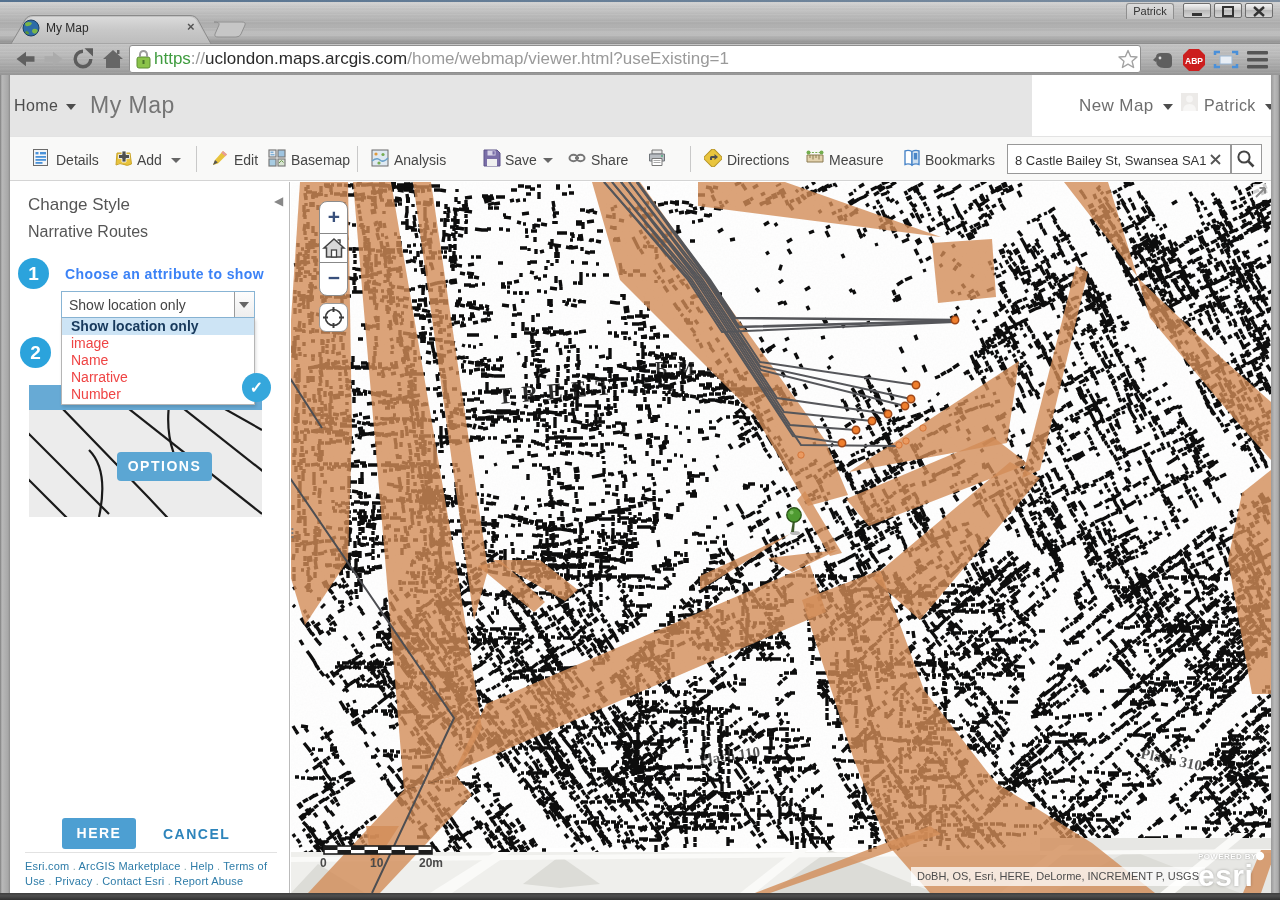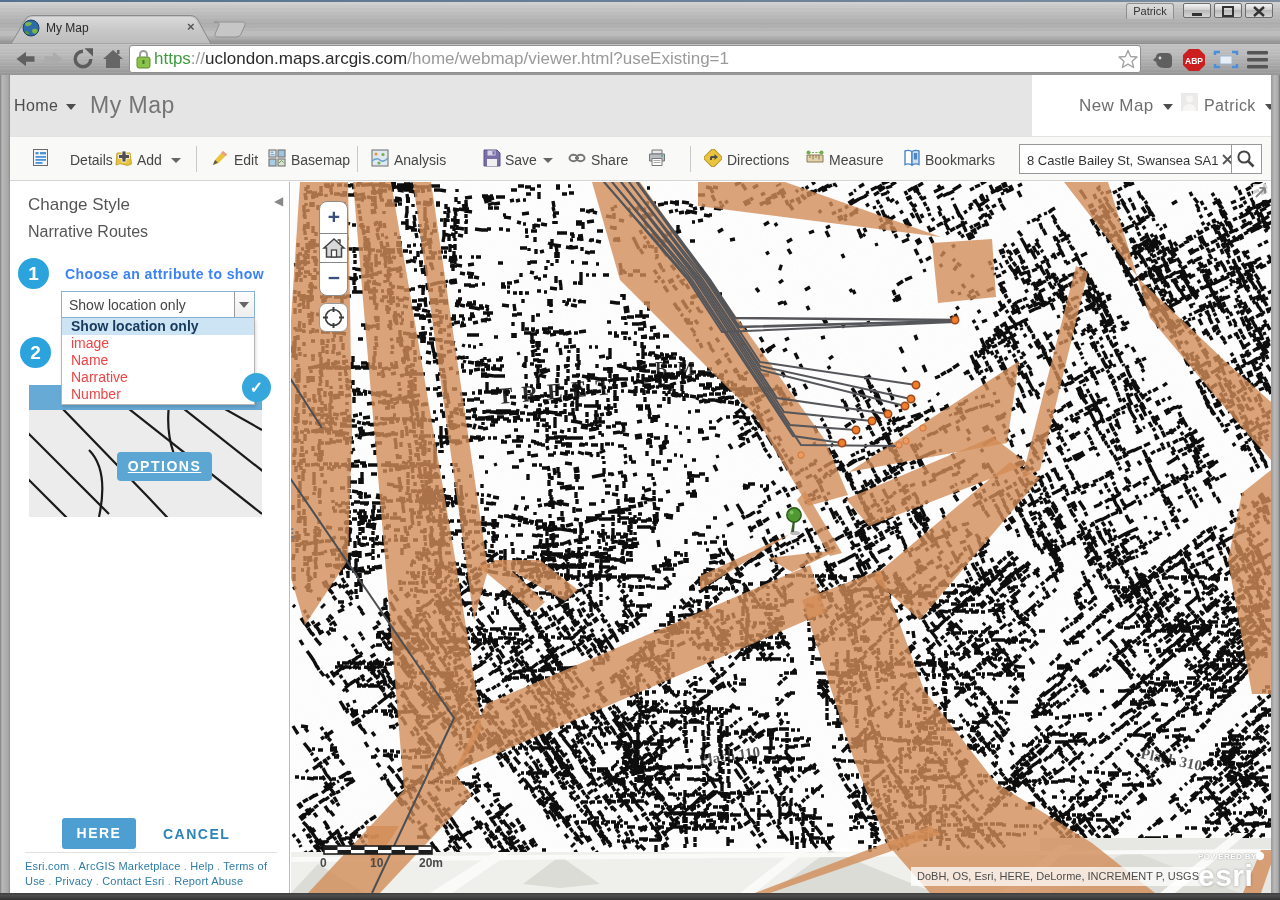--- a/index.html
+++ b/index.html
@@ -44,21 +44,21 @@
 #home { position:absolute; left:4px; top:22px; font-size:16px; color:#4d4d4d; letter-spacing:.4px;}
 #mymap { position:absolute; left:80px; top:17px; font-size:23px; color:#757575; letter-spacing:.5px; }
 #newmap { position:absolute; left:1069px; top:21px; font-size:17px; color:#6e6e6e; letter-spacing:.4px; white-space:nowrap; }
 #avatar { position:absolute; left:1171px; top:18px; width:17px; height:18px; background:#eceae8; }
 #patrick { position:absolute; left:1194px; top:22px; font-size:16px; color:#6e6e6e; letter-spacing:.4px; white-space:nowrap; }
 #toolbar { position:absolute; left:0; top:61px; width:1261px; height:45px; background:#f9f9f8;
   border-top:1px solid #e3e3e3; border-bottom:1px solid #d4d4d4; }
 .tbtxt { position:absolute; top:15px; font-size:14px; color:#464646; }
 .tbsep { position:absolute; top:9px; width:1px; height:26px; background:#c9c9c9; }
 .tbico { position:absolute; top:12px; }
-#srchbox { position:absolute; left:997px; top:7px; width:224px; height:30px; background:#fff; border:1px solid #989898;margin-left:12px; }
+#srchbox { position:absolute; left:997px; top:7px; width:224px; height:30px; background:#fff; border:1px solid #989898; }
 #srchtxt { position:absolute; left:7px; top:8px; font-size:13px; color:#333; white-space:nowrap; }
 #srchx { position:absolute; left:201px; top:6px; font-size:15px; color:#555; }
 #srchbtn { position:absolute; left:1221px; top:7px; width:31px; height:30px; background:#fff; border:1px solid #989898; }
 
 #panel { position:absolute; left:0; top:107px; width:280px; height:711px; background:#fff; border-right:1px solid #bbb; }
 #cstyle { position:absolute; left:18px; top:13px; font-size:17px; color:#565656; }
 #collarrow { position:absolute; left:264px; top:12px; color:#888; font-size:12px; }
 #nroutes { position:absolute; left:18px; top:41px; font-size:16px; color:#565656; }
 .stepc { position:absolute; width:31px; height:31px; border-radius:50%; background:#2ba3dc; color:#fff;
   font-size:19px; font-weight:bold; text-align:center; line-height:31px; }
@@ -67,21 +67,21 @@
 #selbox .txt { position:absolute; left:7px; top:5px; font-size:14px; color:#444; }
 #selbox .btn { position:absolute; right:0; top:0; width:20px; height:25px; border-left:1px solid #9a9a9a; background:linear-gradient(180deg,#fdfdfd,#eee); }
 #selbox .car { position:absolute; right:5px; top:10px; width:0; height:0; border-left:5px solid transparent; border-right:5px solid transparent; border-top:6px solid #666; }
 #droplist { position:absolute; left:51px; top:136px; width:194px; height:87px; background:#fff; border:1px solid #b5b5b5; border-top:none; box-shadow:1px 2px 3px rgba(0,0,0,0.15); z-index:30; }
 .opt { position:absolute; left:0; width:100%; height:17px; font-size:14px; color:#ef4444; padding-left:9px; line-height:17px;}
 
 #card { position:absolute; left:19px; top:203px; width:233px; height:132px; }
 #cardhead { position:absolute; left:0; top:0; width:233px; height:25px; background:#67aad5; color:#fff; font-size:13px; text-align:center; line-height:25px; }
 #cardthumb { position:absolute; left:0; top:25px; width:233px; height:107px; background:#ececec; overflow:hidden; }
 #chk { position:absolute; left:213px; top:-12px; width:29px; height:29px; border-radius:50%; background:#35a7dc; color:#fff; text-align:center; line-height:29px; font-size:16px; font-weight:bold; z-index:31;}
-#optbtn { position:absolute; left:88px; top:67px; width:95px; height:29px; background:#5ba6d3; border-radius:4px; color:#fff; font-size:14px; font-weight:bold; text-align:center; line-height:29px; letter-spacing:1.5px; z-index:5;text-decoration:underline;}
+#optbtn { position:absolute; left:88px; top:67px; width:95px; height:29px; background:#5ba6d3; border-radius:4px; color:#fff; font-size:14px; font-weight:bold; text-align:center; line-height:29px; letter-spacing:1.5px; z-index:5;}
 #donebtn { position:absolute; left:52px; top:636px; width:74px; height:31px; background:#4d9fd2; border-radius:3px; color:#fff; font-size:14px; font-weight:bold; text-align:center; line-height:31px; letter-spacing:1.5px; }
 #cancel { position:absolute; left:153px; top:644px; font-size:14px; font-weight:bold; color:#2d84bb; letter-spacing:1.5px; }
 #pfoot { position:absolute; left:15px; top:670px; width:252px; border-top:1px solid #e2e2e2; padding-top:6px; font-size:11px; color:#2e7ca8; line-height:15px; letter-spacing:.2px;}
 #pfoot .d { color:#8aa; }
 
 #map { position:absolute; left:281px; top:107px; width:980px; height:711px; background:#fff; overflow:hidden; }
 #zoompill { position:absolute; left:28px; top:19px; width:29px; height:95px; background:#fff; border:1px solid #8c8c8c; border-radius:8px; }
 .zbtn { position:absolute; left:28px; width:29px; height:29px; background:#fff; border:1px solid #999; border-radius:5px; color:#333; text-align:center; }
 #expico { position:absolute; left:962px; top:2px; width:16px; height:16px; }
 #attrib { position:absolute; left:620px; top:685px; height:19px; background:rgba(255,255,255,0.75); color:#4c4c4c; font-size:11px; line-height:19px; padding:0 6px; }
@@ -200,21 +200,21 @@
       <svg class="tbico" style="left:22px" width="18" height="18" viewBox="0 0 18 18">
           <rect x="1.5" y="0.5" width="14" height="16" fill="#f4f6f8" stroke="#6b6b6b"></rect>
           <g fill="#4a92d9">
             <rect x="3.5" y="3" width="3" height="2.4"></rect>
             <rect x="8" y="3" width="6" height="2.4"></rect>
             <rect x="3.5" y="7" width="10.5" height="1.8"></rect>
             <rect x="3.5" y="10" width="10.5" height="1.8"></rect>
             <rect x="3.5" y="13" width="7" height="1.8"></rect>
           </g>
         </svg>
-      <div class="tbtxt" style="left:60px">Details</div>
+      <div class="tbtxt" style="left:46px">Details</div>
       <svg class="tbico" style="left:105px" width="18" height="18" viewBox="0 0 18 18">
           <path d="M2 4 L15 4 L16.5 15 Q12 17.5 9 15.5 Q5 13.5 1 16 Z" fill="#e8c33c" stroke="#c9a42a"></path>
           <path d="M7 2 h4 v3.5 h3.5 v4 h-3.5 v3.5 h-4 v-3.5 h-3.5 v-4 h3.5 z" fill="#4f4f4f" stroke="#fff" stroke-width="0.8"></path>
         </svg>
       <div class="tbtxt" style="left:127px">Add</div>
       <div style="position:absolute;left:161px;top:21px;width:0;height:0;border-left:5px solid transparent;border-right:5px solid transparent;border-top:5px solid #666;"></div>
       <div class="tbsep" style="left:186px"></div>
       <svg class="tbico" style="left:201px" width="18" height="18" viewBox="0 0 18 18">
           <path d="M2 16 L4 11 L12 2 L16 5.5 L7 14.5 Z" fill="#e8c33c"></path>
           <path d="M12 2 L16 5.5 L14.2 7.2 L10.3 3.8 Z" fill="#e89b9b"></path>

